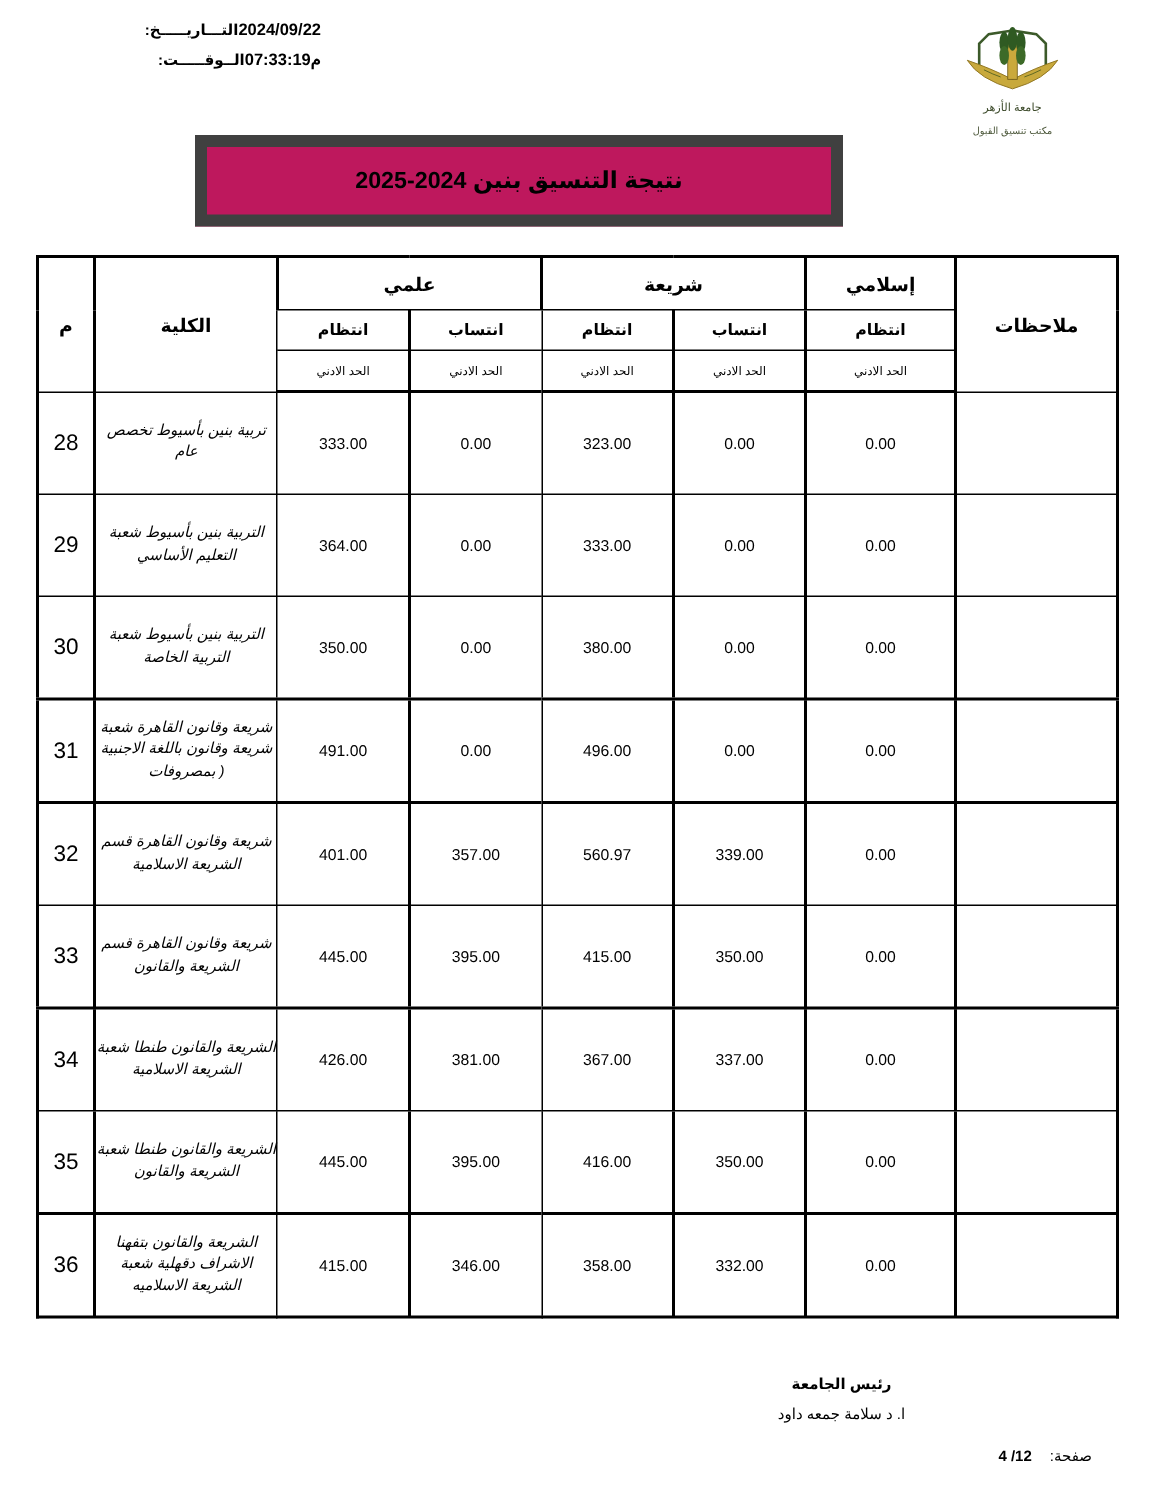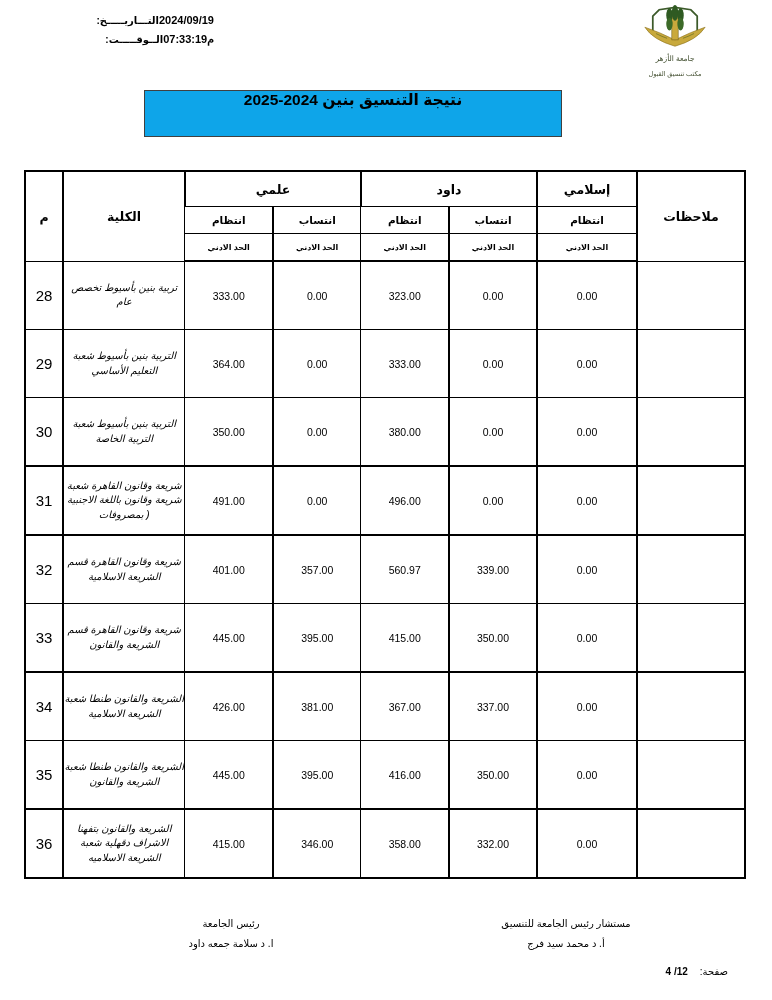--- a/index.html
+++ b/index.html
@@ -45,21 +45,21 @@
     font-weight: bold;
     direction: ltr;
     unicode-bidi: embed;
     margin-right: 14px;
     font-family: "Liberation Sans", sans-serif;
   }
 
   
   .logo-block {
     position: absolute;
-    top: 5px;
+    top: 18px;
     right: 22px;
     width: 150px;
     text-align: center;
   }
   .logo-mark {
     width: 80px;
     height: 46px;
     margin: 0 auto;
     position: relative;
   }
@@ -76,24 +76,25 @@
     letter-spacing: 0.2px;
   }
 
   
   .title-box {
     position: absolute;
     top: 90px;
     right: 210px;
     width: 416px;
     height: 45px;
-    border: 1px solid #404040;
+    border: 8px solid #404040;
     display: flex;
+    align-items: center;
     justify-content: center;
-    background: #0ea5e9;
+    background: #be185d;
   }
   .title-text {
     font-size: 15.5px;
     font-weight: bold;
     letter-spacing: 0.2px;
     white-space: nowrap;
   }
 
   
   .table-wrap {
@@ -158,41 +159,41 @@
   col.c-lit-a   { width: 88px;  }
   col.c-lit-b   { width: 88px;  }
   col.c-sci-a   { width: 88px;  }
   col.c-sci-b   { width: 88px;  }
   col.c-college { width: 122px; }
   col.c-idx     { width: 38px;  }
 
   .sep-left { border-left: 2px solid #000 !important; }
   .sep-right { border-right: 2px solid #000 !important; }
   .row-thick td { border-bottom: 2px solid #000 !important; }
-  .hdr-sub th { border-bottom: 2px solid #000 !important; font-weight: bold; }
+  .hdr-sub th { border-bottom: 2px solid #000 !important; }
 
   
   .footer {
     position: absolute;
     top: 918px;
     right: 26px;
     width: 720px;
     direction: rtl;
   }
   .sig-row {
     display: flex;
     justify-content: flex-start;
   }
   .sig-col {
     text-align: center;
     font-size: 10px;
   }
   .sig-col.advisor { width: 300px; margin-right: 30px; }
   .sig-col.president { width: 250px; margin-right: 60px; }
-  .sig-title { font-weight: normal; font-size: 10px; }
+  .sig-title { font-weight: bold; font-size: 10px; }
   .sig-name  { font-weight: normal; font-size: 10px; margin-top: 9px; }
   .page-line {
     position: absolute;
     top: 48px;
     right: 18px;
     font-size: 9px;
     display: flex;
     align-items: baseline;
     gap: 12px;
   }
@@ -202,21 +203,21 @@
     font-weight: bold;
     direction: ltr;
     unicode-bidi: embed;
   }
 </style>
 </head>
 <body>
 
 <div class="meta-block">
   <div class="meta-row">
-    <span class="meta-value">2024/09/19</span>
+    <span class="meta-value">2024/09/22</span>
     <span class="meta-label">التـــاريـــــخ:</span>
   </div>
   <div class="meta-row">
     <span class="meta-value">07:33:19م</span>
     <span class="meta-label">الــوقـــــت:</span>
   </div>
 </div>
 
 <div class="logo-block">
   <div class="logo-mark">
@@ -250,21 +251,21 @@
         <col class="c-lit-b">
       <col class="c-sci-a">
         <col class="c-sci-b">
       <col class="c-college">
         <col class="c-idx">
     </colgroup>
     <thead>
       <tr class="hdr-top">
         <th rowspan="3" class="sep-left">ملاحظات</th>
         <th colspan="1" class="sep-left">إسلامي</th>
-        <th colspan="2" class="sep-left">داود</th>
+        <th colspan="2" class="sep-left">شريعة</th>
         <th colspan="2" class="sep-left">علمي</th>
         <th rowspan="3" class="sep-left">الكلية</th>
         <th rowspan="3">م</th>
       </tr>
       <tr class="hdr-mid">
         <th class="sep-left">انتظام</th>
         <th>انتساب</th>
         <th class="sep-right">انتظام</th>
         <th>انتساب</th>
         <th class="sep-right">انتظام</th>
@@ -367,24 +368,20 @@
           <td class="num sep-right">415.00</td>
           <td class="college sep-left">الشريعة والقانون بتفهنا الاشراف دقهلية  شعبة الشريعة الاسلاميه</td>
           <td class="idx">36</td>
         </tr>
       </tbody>
   </table>
 </div>
 
 <div class="footer">
   <div class="sig-row">
-    <div class="sig-col advisor">
-      <div class="sig-title">مستشار رئيس الجامعة للتنسيق</div>
-      <div class="sig-name">أ. د محمد سيد فرج</div>
-    </div>
     <div class="sig-col president">
       <div class="sig-title">رئيس الجامعة</div>
       <div class="sig-name">ا. د سلامة جمعه داود</div>
     </div>
   </div>
   <div class="page-line">
     <span class="page-label">صفحة:</span>
     <span class="page-value">4 /12</span>
   </div>
 </div>

